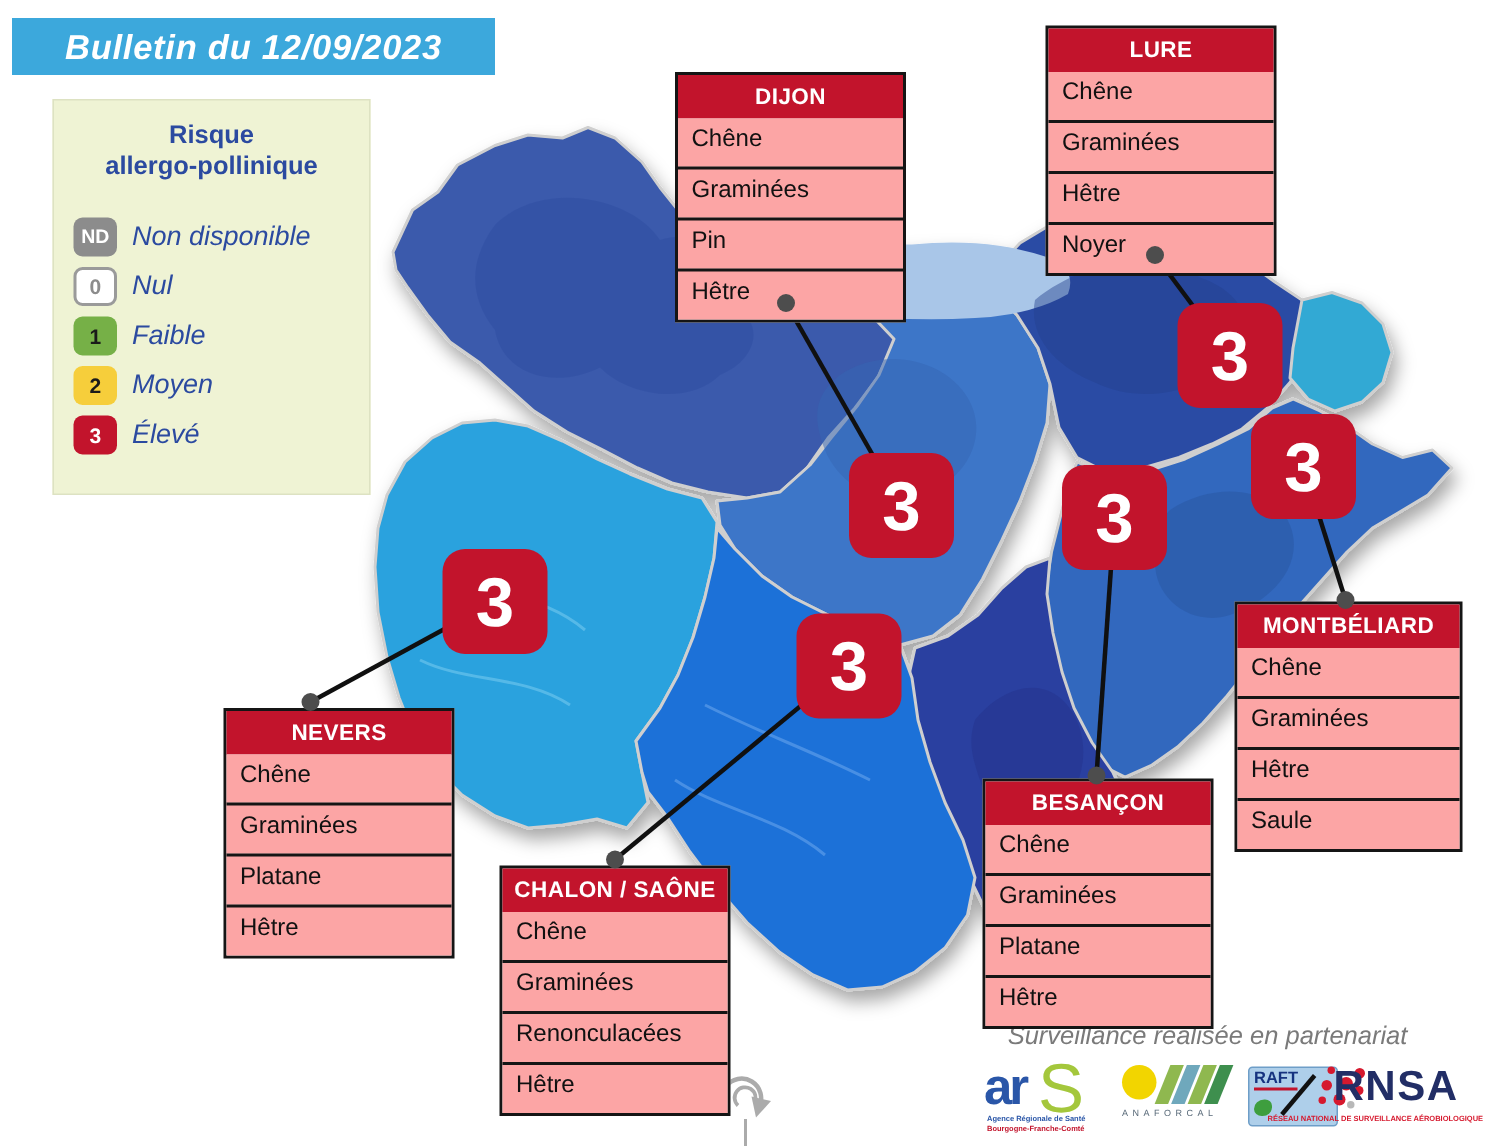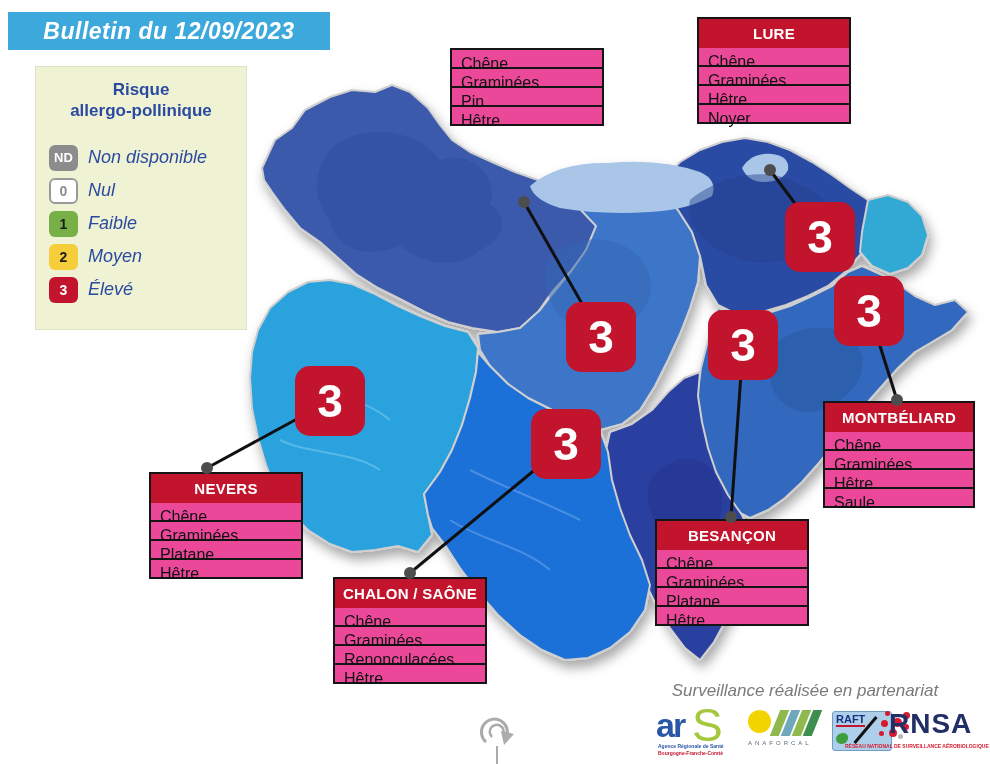--- a/index.html
+++ b/index.html
@@ -24,21 +24,21 @@
   .lg-0{background:#fff;color:#8C8C8C;border:2px solid #9A9A9A;width:25px;height:22px;flex-basis:25px;}
   .lg-1{background:#76B047;color:#1A1A1A;}
   .lg-2{background:#F6CE3B;color:#1A1A1A;}
   .lg-3{background:#C2142C;color:#fff;}
   .lg-label{margin-left:10px;color:#2B4AA0;font-style:italic;font-size:18px;white-space:nowrap;}
 
   
   .city-table{position:absolute;width:150px;background:#fff;border:2px solid #151515;z-index:30;}
   .city-table .hdr{height:29px;line-height:29px;background:#C2142C;color:#fff;text-align:center;
           font-weight:bold;font-size:15px;letter-spacing:.3px;}
-  .city-table .row{height:17px;line-height:28px;border-top:2px solid #151515;background:#ec4899;
+  .city-table .row{height:32px;line-height:28px;border-top:2px solid #151515;background:#fca5a5;
           color:#111;font-size:16px;padding-left:9px;}
 
   
   .risk-badge{position:absolute;width:70px;height:70px;background:#C2142C;border-radius:15px;
           color:#fff;font-size:46px;font-weight:bold;display:flex;align-items:center;
           justify-content:center;z-index:40;}
 
   
   .partners-caption{position:absolute;left:660px;top:681px;width:290px;text-align:center;
           color:#7A7A7A;font-style:italic;font-size:17px;z-index:10;}
@@ -133,20 +133,21 @@
       <span class="lg-badge lg-2">2</span>
       <span class="lg-label">Moyen</span>
     </div>
     <div class="lg-row" style="top:209px">
       <span class="lg-badge lg-3">3</span>
       <span class="lg-label">Élevé</span>
     </div>
   </div>
 
   <div class="city-table" style="left:450px;top:48px;">
+    <div class="hdr">DIJON</div>
     <div class="row" style="border-top:none">Chêne</div>
     <div class="row">Graminées</div>
     <div class="row">Pin</div>
     <div class="row">Hêtre</div>
   </div>
 
   <div class="city-table" style="left:697px;top:17px;">
     <div class="hdr">LURE</div>
     <div class="row" style="border-top:none">Chêne</div>
     <div class="row">Graminées</div>

